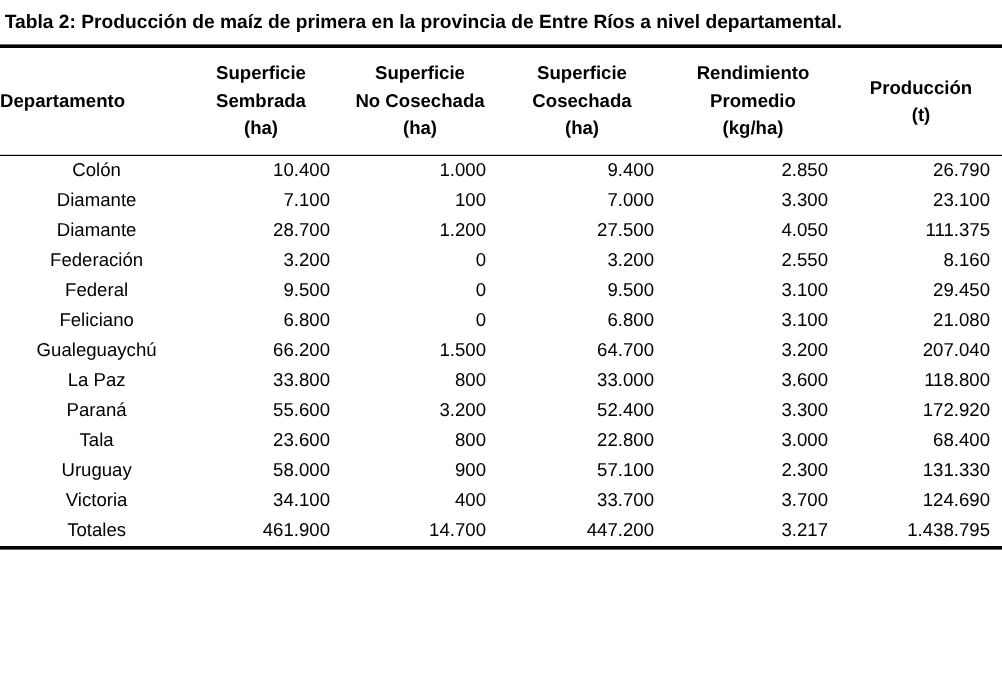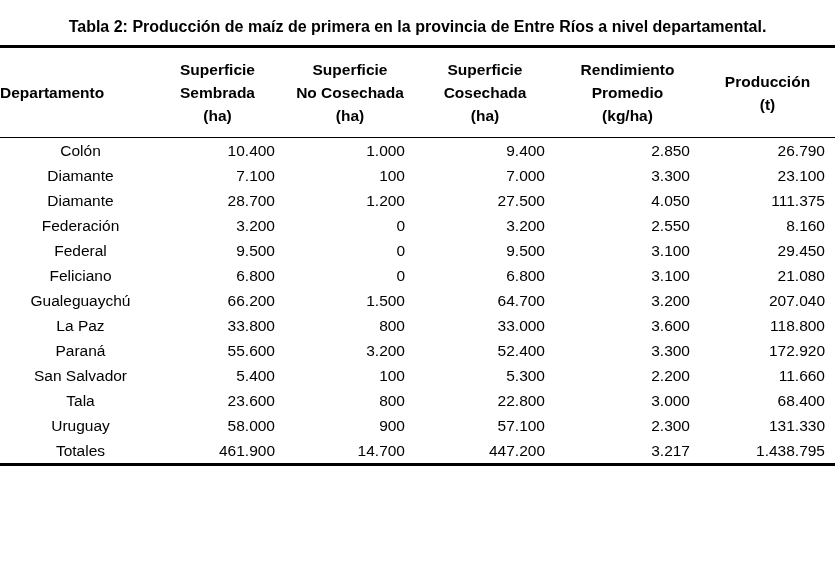--- a/index.html
+++ b/index.html
@@ -10,26 +10,24 @@
   .page {
     width: 835px;
     height: 569px;
     background: #ffffff;
     color: #000000;
     font-family: "Liberation Sans", sans-serif;
     box-sizing: border-box;
     overflow: hidden;
   }
   .title {
-    text-align: center;
     font-weight: bold;
     font-size: 16px;
     line-height: 20px;
     padding: 9px 4px 8px 4px;
-    margin-top: 8px;
   }
   table.prod {
     width: 835px;
     border-collapse: collapse;
     table-layout: fixed;
     border-top: 3px solid #000;
     border-bottom: 3px solid #000;
   }
   thead tr.header-row {
     border-bottom: 1.5px solid #000;
@@ -165,42 +163,42 @@
         </tr>
         <tr>
           <td>Paraná</td>
           <td>55.600</td>
           <td>3.200</td>
           <td>52.400</td>
           <td>3.300</td>
           <td>172.920</td>
         </tr>
         <tr>
-          <td>San Salvador</td>
-          <td>5.400</td>
-          <td>100</td>
-          <td>5.300</td>
-          <td>2.200</td>
-          <td>11.660</td>
-        </tr>
-        <tr>
           <td>Tala</td>
           <td>23.600</td>
           <td>800</td>
           <td>22.800</td>
           <td>3.000</td>
           <td>68.400</td>
         </tr>
         <tr>
           <td>Uruguay</td>
           <td>58.000</td>
           <td>900</td>
           <td>57.100</td>
           <td>2.300</td>
           <td>131.330</td>
+        </tr>
+        <tr>
+          <td>Victoria</td>
+          <td>34.100</td>
+          <td>400</td>
+          <td>33.700</td>
+          <td>3.700</td>
+          <td>124.690</td>
         </tr>
         <tr class="totals">
           <td>Totales</td>
           <td>461.900</td>
           <td>14.700</td>
           <td>447.200</td>
           <td>3.217</td>
           <td>1.438.795</td>
         </tr>
       </tbody>

